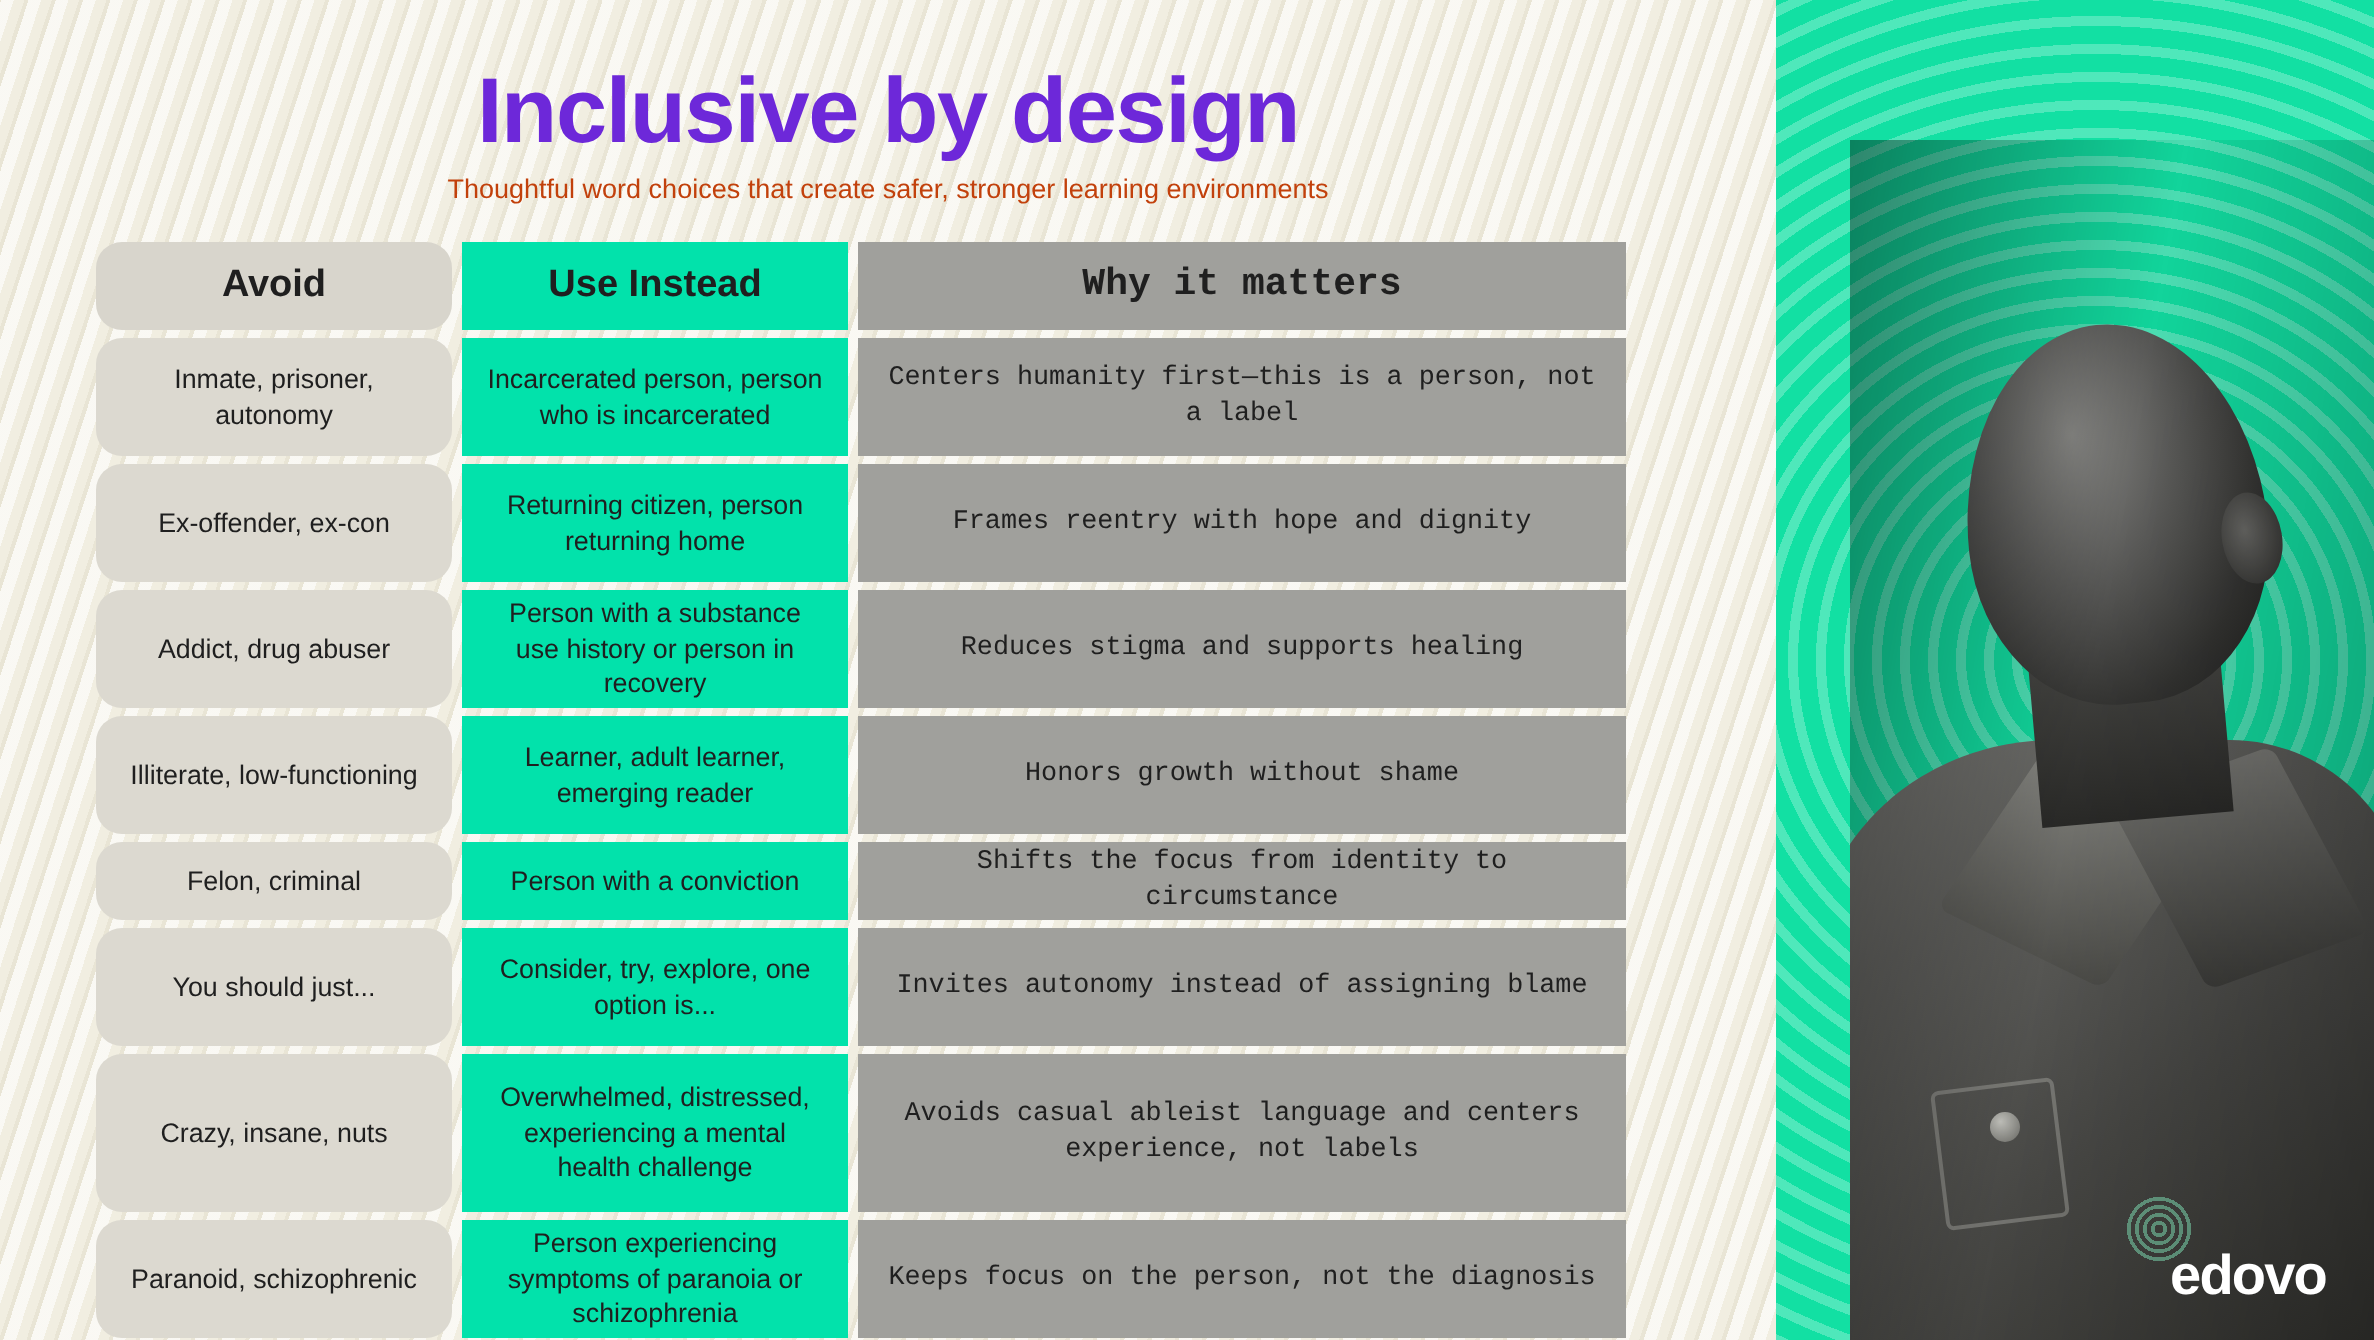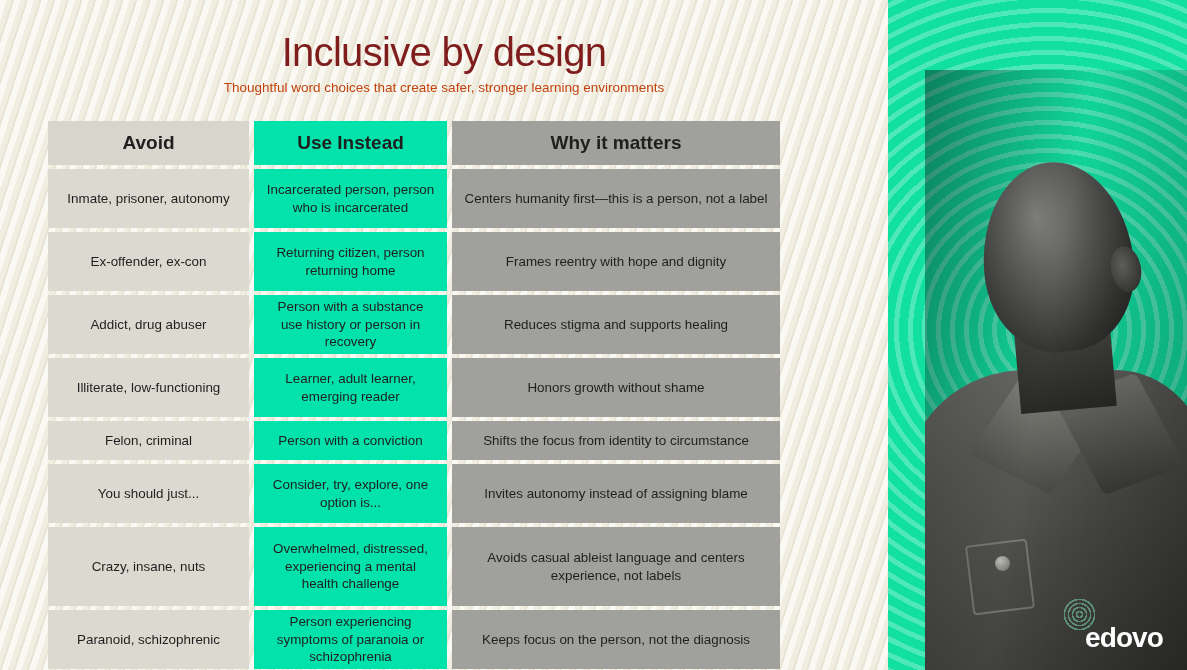--- a/index.html
+++ b/index.html
@@ -138,23 +138,23 @@
   }
 
   
   #headline-block {
     position: absolute;
     left: 0; top: 30px;
     width: 888px;
     text-align: center;
   }
   #page-title {
-    font-size: 40px;
-    font-weight: normal;
-    color: #7f1d1d;
+    font-size: 46px;
+    font-weight: bold;
+    color: #6d28d9;
     letter-spacing: -0.7px;
     line-height: 1.12;
   }
   #page-subtitle {
     margin-top: 5px;
     font-size: 13.5px;
     color: #c2410c;
     font-weight: normal;
   }
 
@@ -172,23 +172,23 @@
   .cell {
     display: flex;
     align-items: center;
     justify-content: center;
     text-align: center;
     padding: 8px 12px;
     font-size: 13.4px;
     line-height: 1.34;
     color: #1f1f1f;
   }
-  .col-avoid    { width: 201px; background: #dcd9d0; }
+  .col-avoid    { width: 178px; background: #dcd9d0; border-radius: 13px; }
   .col-use      { width: 193px; background: #02e2ab; }
-  .col-why      { width: 328px; background: #a0a09c; }
+  .col-why      { width: 384px; background: #a0a09c; font-family: Liberation Mono, monospace; }
 
   .header-row .cell {
     font-size: 19px;
     font-weight: bold;
     padding: 12px;
     height: 44px;
   }
   .header-row .col-avoid { background: #d8d5cc; }
   .header-row .col-use   { background: #02e2ab; }
   .header-row .col-why   { background: #a0a09c; }

